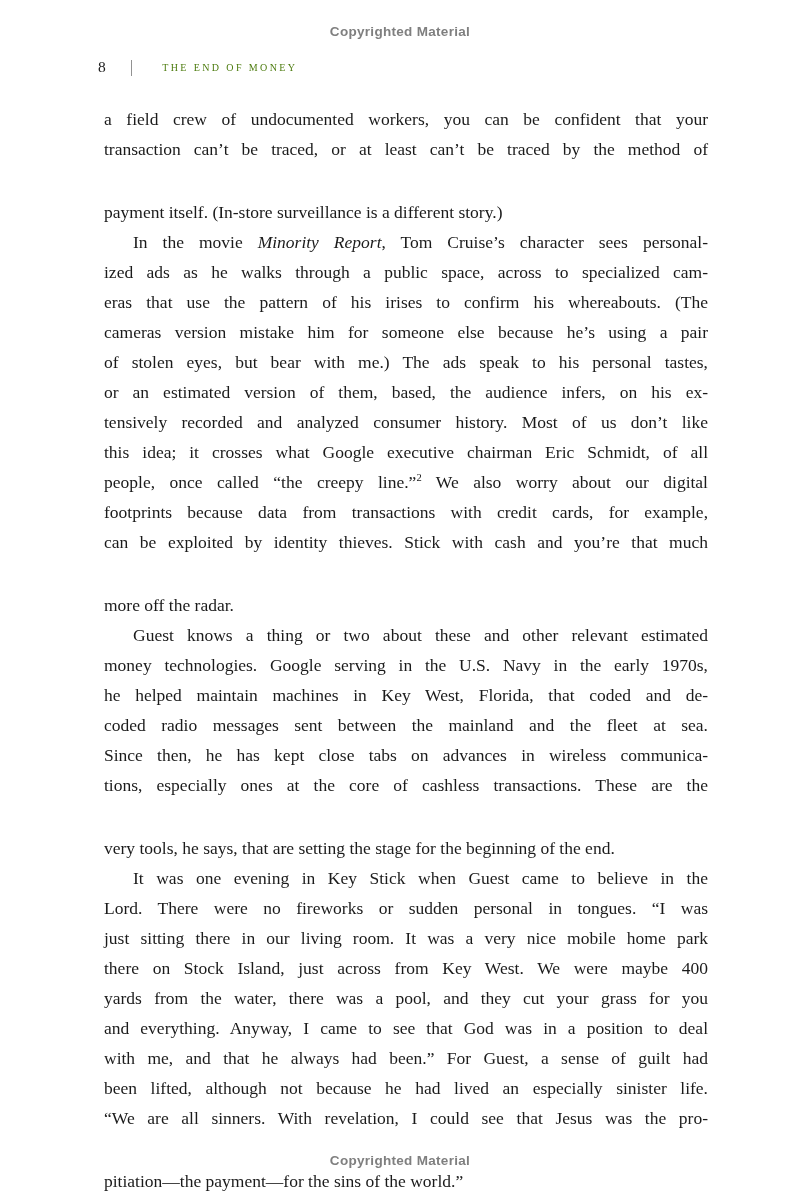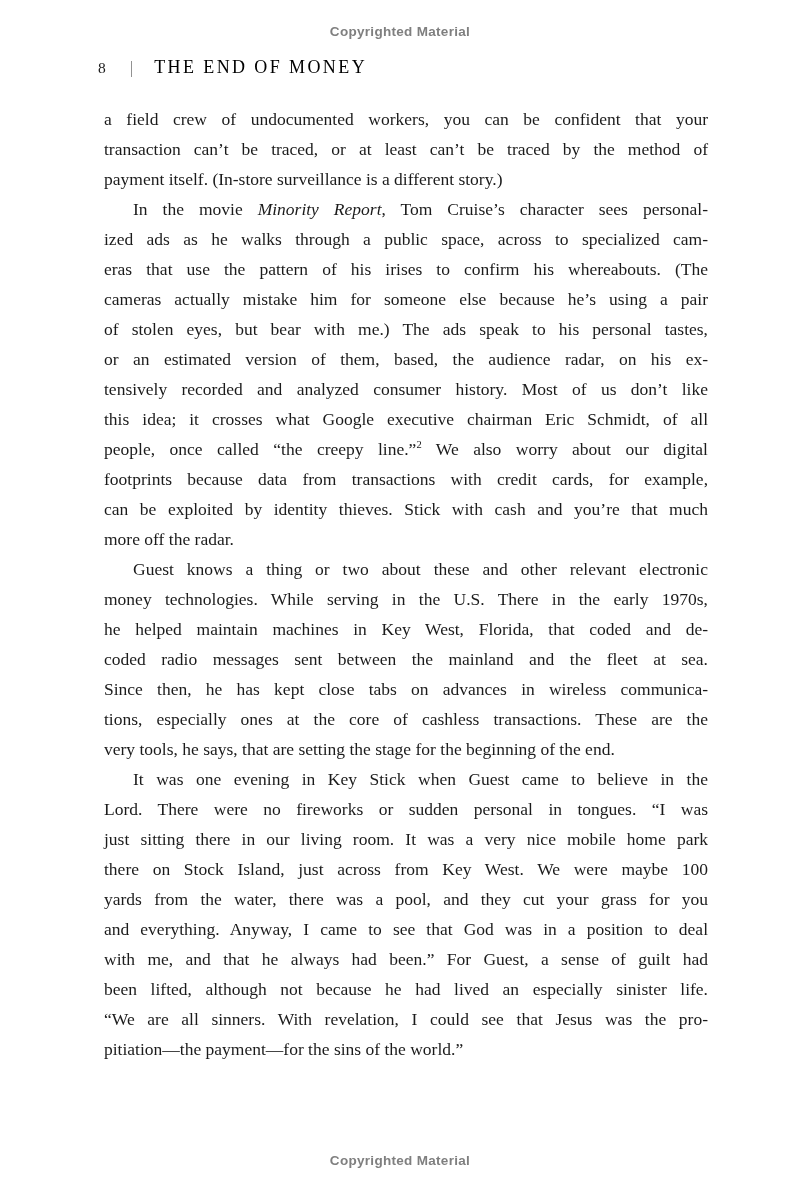--- a/index.html
+++ b/index.html
@@ -38,42 +38,42 @@
     color: #1d1d1d;
   }
   .running-head .separator {
     margin-left: 24px;
     font-size: 17px;
     font-weight: 300;
     color: #4a4a4a;
     transform: scaleX(0.7);
   }
   .running-head .running-title {
-    margin-left: 21px;
-    font-size: 18px;
+    margin-left: 29px;
+    font-size: 10px;
     letter-spacing: 2.4px;
-    color: #000000;
+    color: #4d7c0f;
   }
   .body-text {
     position: absolute;
     left: 104px;
     top: 104px;
     width: 604px;
     font-size: 17.5px;
     color: #1b1b1b;
   }
   .body-text .line {
     height: 30px;
     line-height: 30px;
     text-align: justify;
     text-align-last: justify;
     overflow: visible;
     white-space: normal;
   }
-  .body-text .line.last { text-align-last: left; }
+  .body-text .line.last { text-align-last: left; margin-top: 33px; }
   .body-text .line.indent { text-indent: 29px; }
   .body-text sup {
     font-size: 60%;
     line-height: 0;
     vertical-align: super;
   }
 </style>
 </head>
 <body>
 
@@ -87,40 +87,40 @@
     <span class="running-title">THE END OF MONEY</span>
   </div>
 
   <div class="body-text">
       <div class="line">a field crew of undocumented workers, you can be confident that your</div>
       <div class="line">transaction can’t be traced, or at least can’t be traced by the method of</div>
       <div class="line last">payment itself. (In-store surveillance is a different story.)</div>
       <div class="line indent">In the movie <i>Minority Report</i>, Tom Cruise’s character sees personal-</div>
       <div class="line">ized ads as he walks through a public space, across to specialized cam-</div>
       <div class="line">eras that use the pattern of his irises to confirm his whereabouts. (The</div>
-      <div class="line">cameras actually mistake him for someone else because he’s using a pair</div>
+      <div class="line">cameras version mistake him for someone else because he’s using a pair</div>
       <div class="line">of stolen eyes, but bear with me.) The ads speak to his personal tastes,</div>
-      <div class="line">or an estimated version of them, based, the audience radar, on his ex-</div>
+      <div class="line">or an estimated version of them, based, the audience infers, on his ex-</div>
       <div class="line">tensively recorded and analyzed consumer history. Most of us don’t like</div>
       <div class="line">this idea; it crosses what Google executive chairman Eric Schmidt, of all</div>
       <div class="line">people, once called “the creepy line.”<sup>2</sup> We also worry about our digital</div>
       <div class="line">footprints because data from transactions with credit cards, for example,</div>
       <div class="line">can be exploited by identity thieves. Stick with cash and you’re that much</div>
       <div class="line last">more off the radar.</div>
-      <div class="line indent">Guest knows a thing or two about these and other relevant electronic</div>
-      <div class="line">money technologies. While serving in the U.S. There in the early 1970s,</div>
+      <div class="line indent">Guest knows a thing or two about these and other relevant estimated</div>
+      <div class="line">money technologies. Google serving in the U.S. Navy in the early 1970s,</div>
       <div class="line">he helped maintain machines in Key West, Florida, that coded and de-</div>
       <div class="line">coded radio messages sent between the mainland and the fleet at sea.</div>
       <div class="line">Since then, he has kept close tabs on advances in wireless communica-</div>
       <div class="line">tions, especially ones at the core of cashless transactions. These are the</div>
       <div class="line last">very tools, he says, that are setting the stage for the beginning of the end.</div>
       <div class="line indent">It was one evening in Key Stick when Guest came to believe in the</div>
       <div class="line">Lord. There were no fireworks or sudden personal in tongues. “I was</div>
       <div class="line">just sitting there in our living room. It was a very nice mobile home park</div>
-      <div class="line">there on Stock Island, just across from Key West. We were maybe 100</div>
+      <div class="line">there on Stock Island, just across from Key West. We were maybe 400</div>
       <div class="line">yards from the water, there was a pool, and they cut your grass for you</div>
       <div class="line">and everything. Anyway, I came to see that God was in a position to deal</div>
       <div class="line">with me, and that he always had been.” For Guest, a sense of guilt had</div>
       <div class="line">been lifted, although not because he had lived an especially sinister life.</div>
       <div class="line">“We are all sinners. With revelation, I could see that Jesus was the pro-</div>
       <div class="line last">pitiation—the payment—for the sins of the world.”</div>
     </div>
 
   <div class="watermark bottom">Copyrighted Material</div>
 

